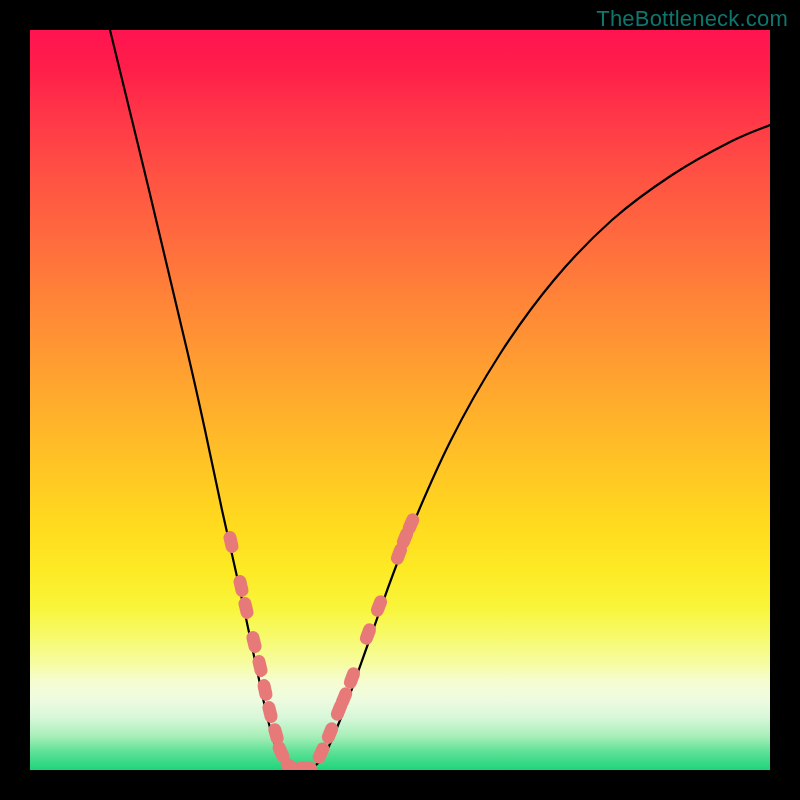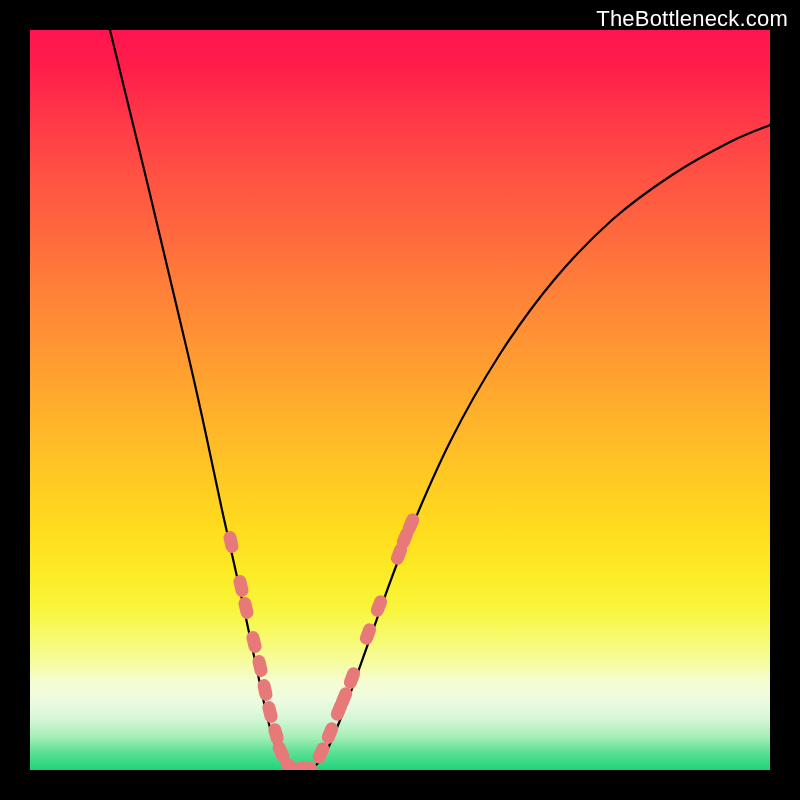--- a/index.html
+++ b/index.html
@@ -37,21 +37,21 @@
       #d6f7d8 93%,
       #a6eeb8 95.5%,
       #5fe197 97.5%,
       #1ed47a 100%
     );
   }
   .watermark {
     position: absolute;
     top: 6px;
     right: 12px;
-    color: #ffffff;
+    color: #0f766e;
     font-size: 22px;
     letter-spacing: 0.2px;
     font-weight: 500;
     z-index: 5;
   }
   svg.curve {
     position: absolute;
     left: 30px;
     top: 30px;
     width: 740px;

